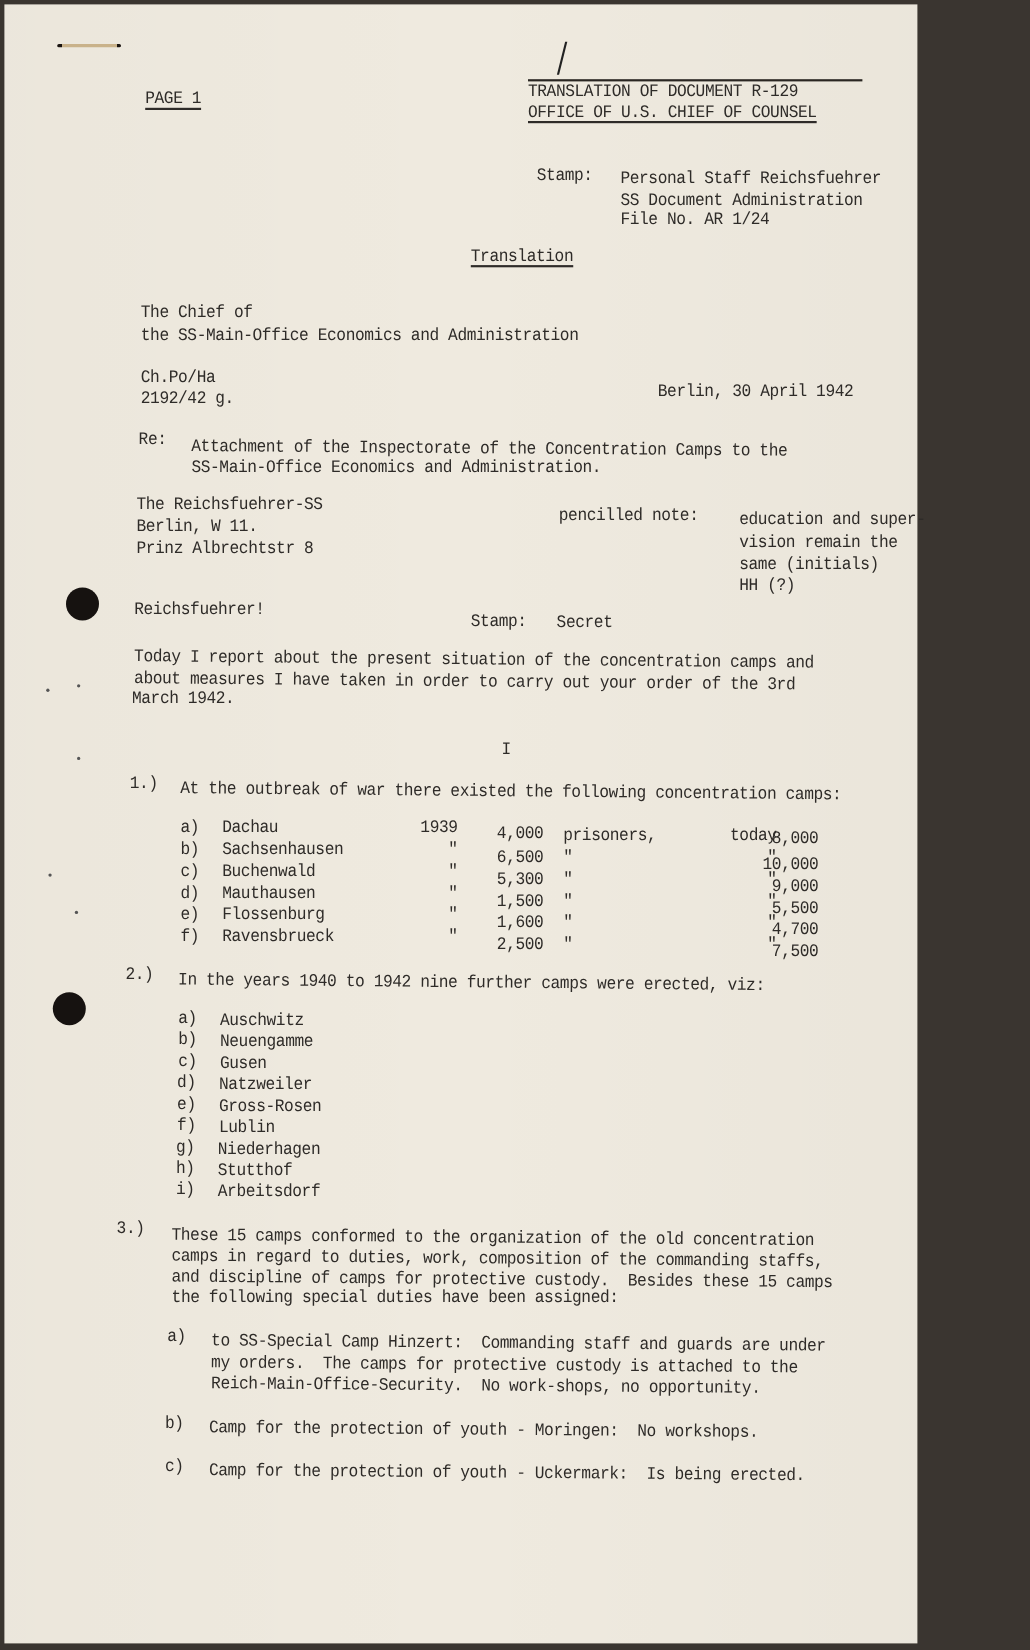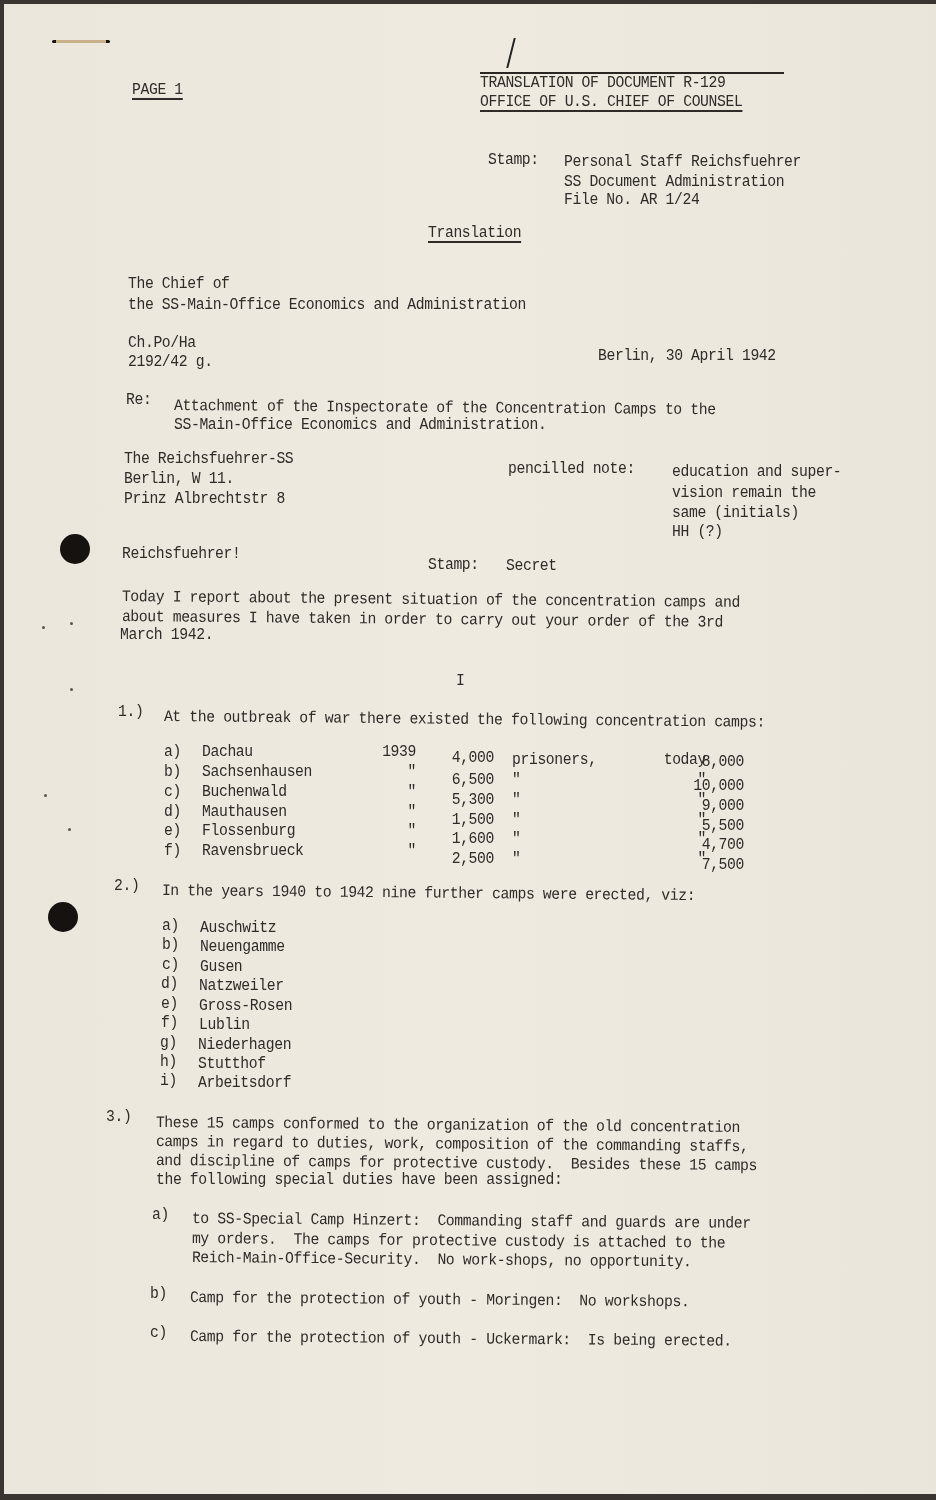--- a/index.html
+++ b/index.html
@@ -3,21 +3,21 @@
 <meta charset="utf-8">
 <style>
   html, body { margin: 0; padding: 0; }
   body {
     width: 936px; height: 1500px; overflow: hidden;
     background: #3a3530;
     font-family: "Liberation Mono", "DejaVu Sans Mono", monospace;
     color: #2e2b28;
   }
   .page {
-    position: absolute; left: 4px; top: 4px; width: 932px; height: 1490px;
+    position: absolute; left: 4px; top: 4px; width: 830px; height: 1490px;
     background: #efeadf;
     background-image: linear-gradient(90deg, rgba(0,0,0,0.015) 0, rgba(0,0,0,0) 50%, rgba(0,0,0,0.02) 100%);
   }
   .abs { position: absolute; white-space: pre; }
   .t { font-size: 16px; line-height: 19px; letter-spacing: -0.4px; transform: scaleX(0.92); transform-origin: left top; }
   .ul { text-decoration: underline; text-decoration-thickness: 2px; text-underline-offset: 4px; }
   .hole { position: absolute; width: 30px; height: 30px; border-radius: 50%; background: #161210; }
   .staple { position: absolute; left: 48px; top: 36px; width: 58px; height: 3px; background: linear-gradient(90deg,#1a1410 0 4px,#c9b28a 4px 54px,#1a1410 54px); border-radius: 2px; }
   .rule { position: absolute; height: 2px; background: #2a2622; }
   .mark { position: absolute; width: 3px; height: 3px; background: #555; border-radius: 50%; }

